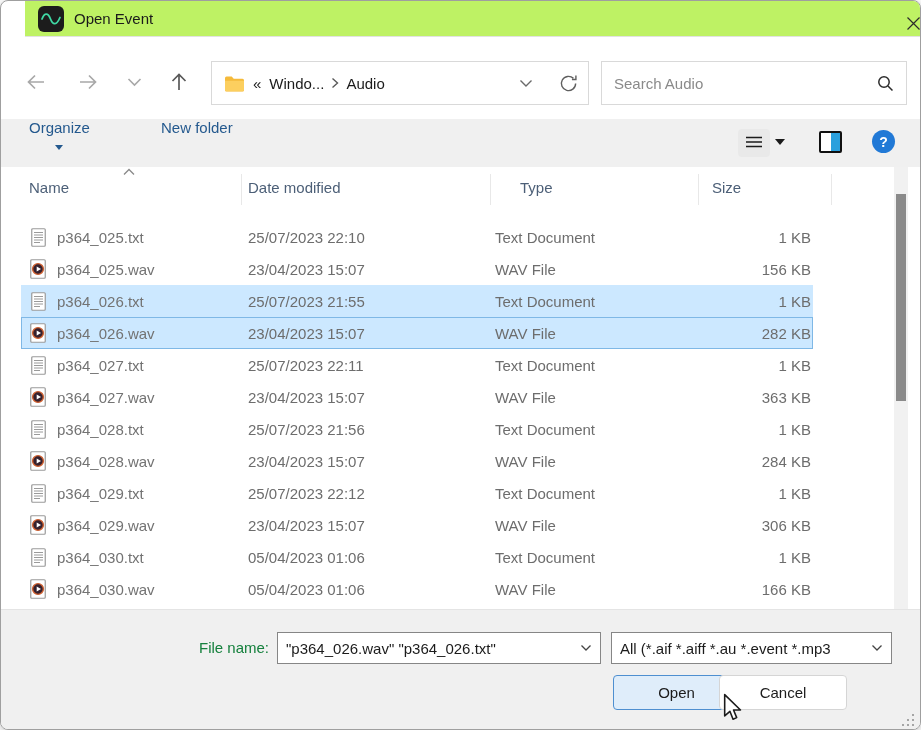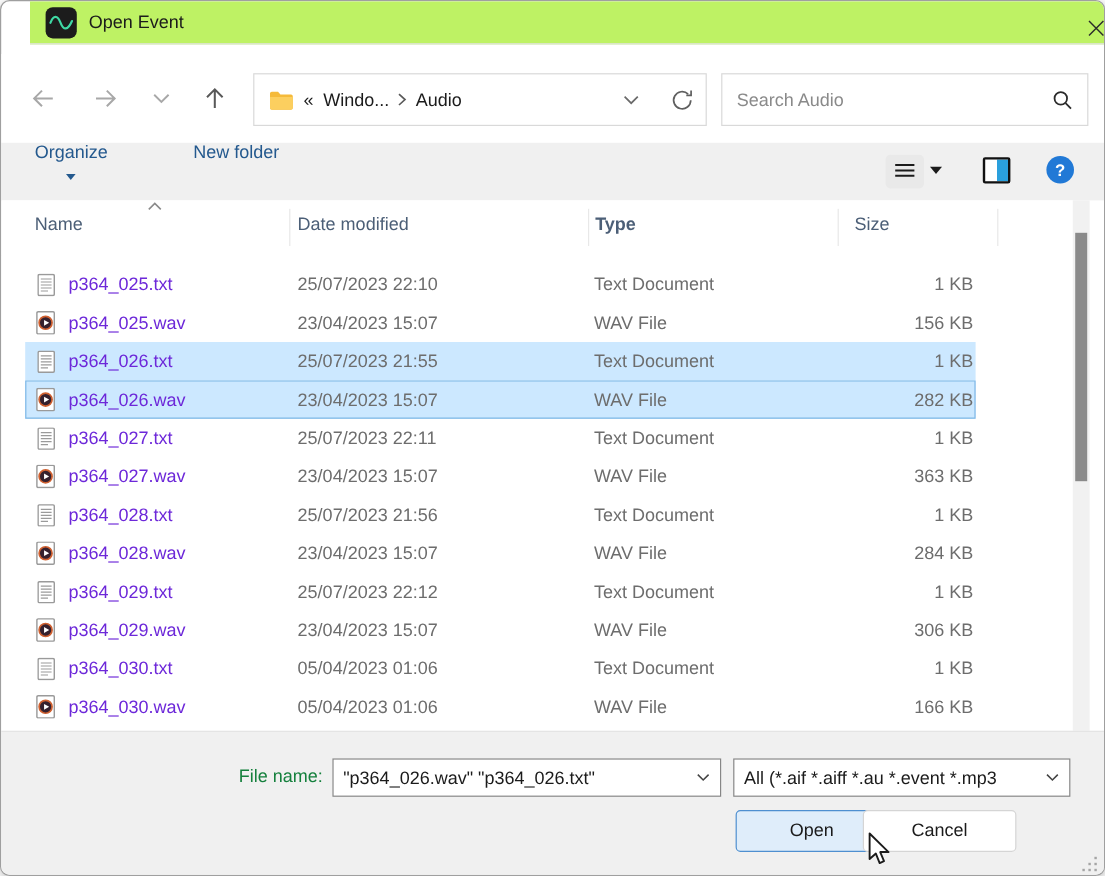--- a/index.html
+++ b/index.html
@@ -48,32 +48,32 @@
   .tb-views-caret { position:absolute; left:774px; top:20px; width:0; height:0;
     border-left:5px solid transparent; border-right:5px solid transparent; border-top:6px solid #1b1b1b; }
   .tb-preview { position:absolute; left:818px; top:12px; width:23px; height:22px;
     border:2.5px solid #111; border-radius:2px; background:linear-gradient(90deg,#fff 0 50%,#2aa0dd 50% 100%); }
   .tb-help { position:absolute; left:871px; top:11px; width:23px; height:23px; border-radius:50%;
     background:#2179d6; color:#fff; font-size:14px; font-weight:bold;
     display:flex; align-items:center; justify-content:center; }
   
   .listheader { position:absolute; top:166px; left:0; width:893px; height:46px; background:#fff; }
   .col-label { position:absolute; top:12px; font-size:15px; color:#4c5f77; }
-  .col-name{left:28px;} .col-date{left:247px;} .col-type{left:495px;font-weight:bold;} .col-size{left:711px;}
+  .col-name{left:28px;} .col-date{left:247px;} .col-type{left:519px;} .col-size{left:711px;}
   .col-sep { position:absolute; top:7px; width:1px; height:31px; background:#e8e8e8; }
   .sort-indicator { position:absolute; left:121px; top:1px; }
   
   .filelist { position:absolute; top:212px; left:0; width:893px; height:396px;
     padding-top:8px; background:#fff; overflow:hidden; }
   .row { display:grid; grid-template-columns:227px 247px 216px 102px;
     width:792px; height:32px; margin-left:20px; align-items:center; }
   .row.selected { background:#cce8ff; }
   .row.focused { box-shadow:inset 0 0 0 1px #7fb8e6; }
   .cell { font-size:15px; white-space:nowrap; overflow:hidden; }
-  .name-cell { display:flex; align-items:center; padding-left:8px; color:#6d28d9; }
+  .name-cell { display:flex; align-items:center; padding-left:8px; color:#737373; }
   .fname { margin-left:10px; }
   .cell.date, .cell.type { color:#6d6d6d; }
   .cell.size { color:#6d6d6d; text-align:right; padding-right:2px; }
   .file-icon { display:none; width:18px; height:21px; align-items:center; justify-content:center; }
   .file-icon.show { display:flex; }
   
   .scroll-track { position:absolute; top:166px; left:893px; width:14px; height:442px; background:#f1f1f1; }
   .scroll-thumb { position:absolute; top:27px; left:2px; width:10px; height:207px; background:#8a8a8a; }
   
   .footer { position:absolute; top:608px; left:0; width:100%; height:122px;

